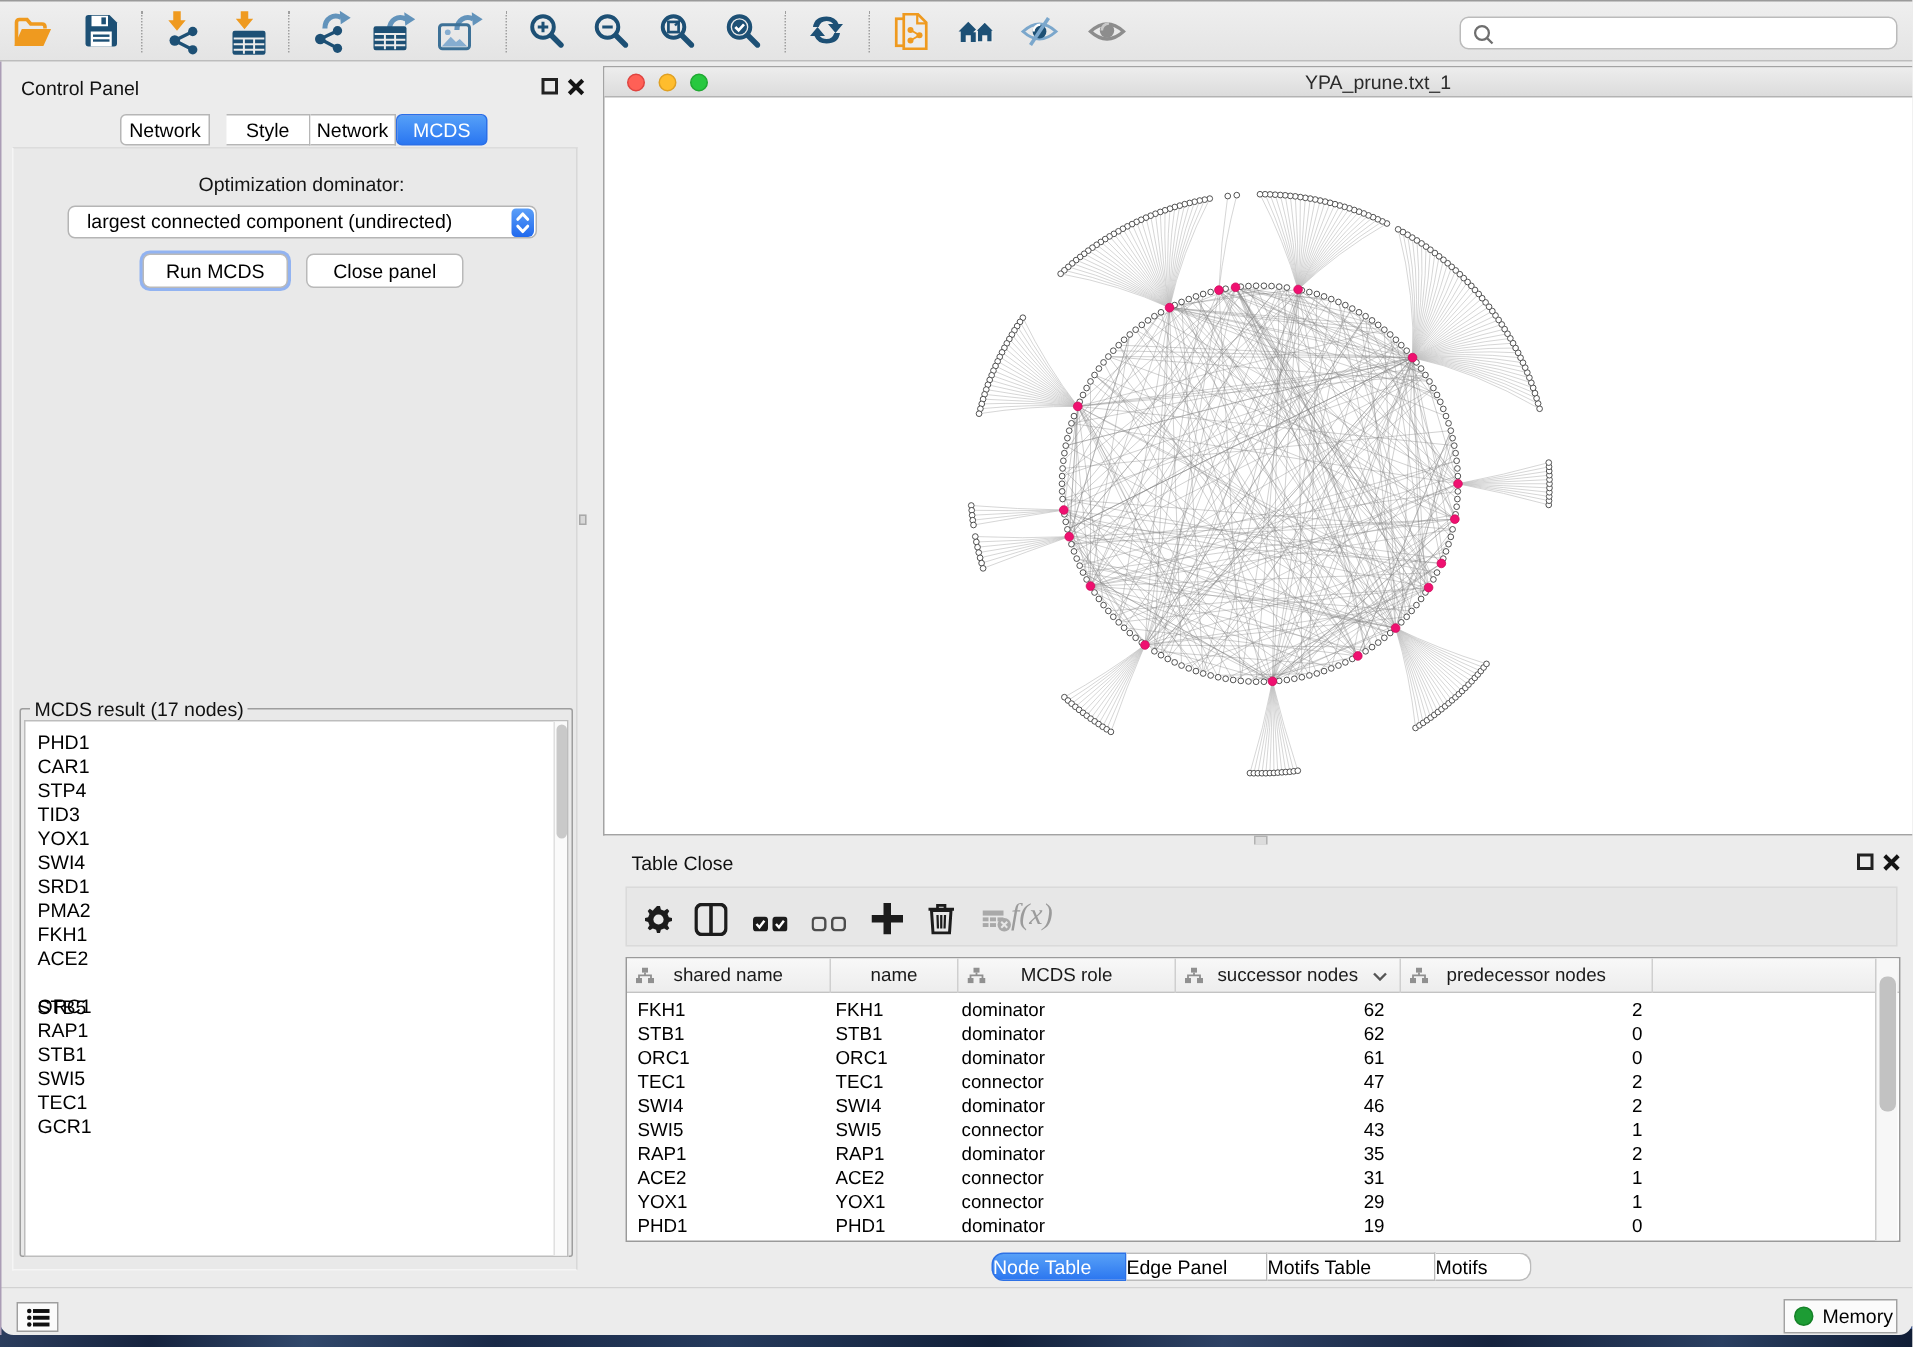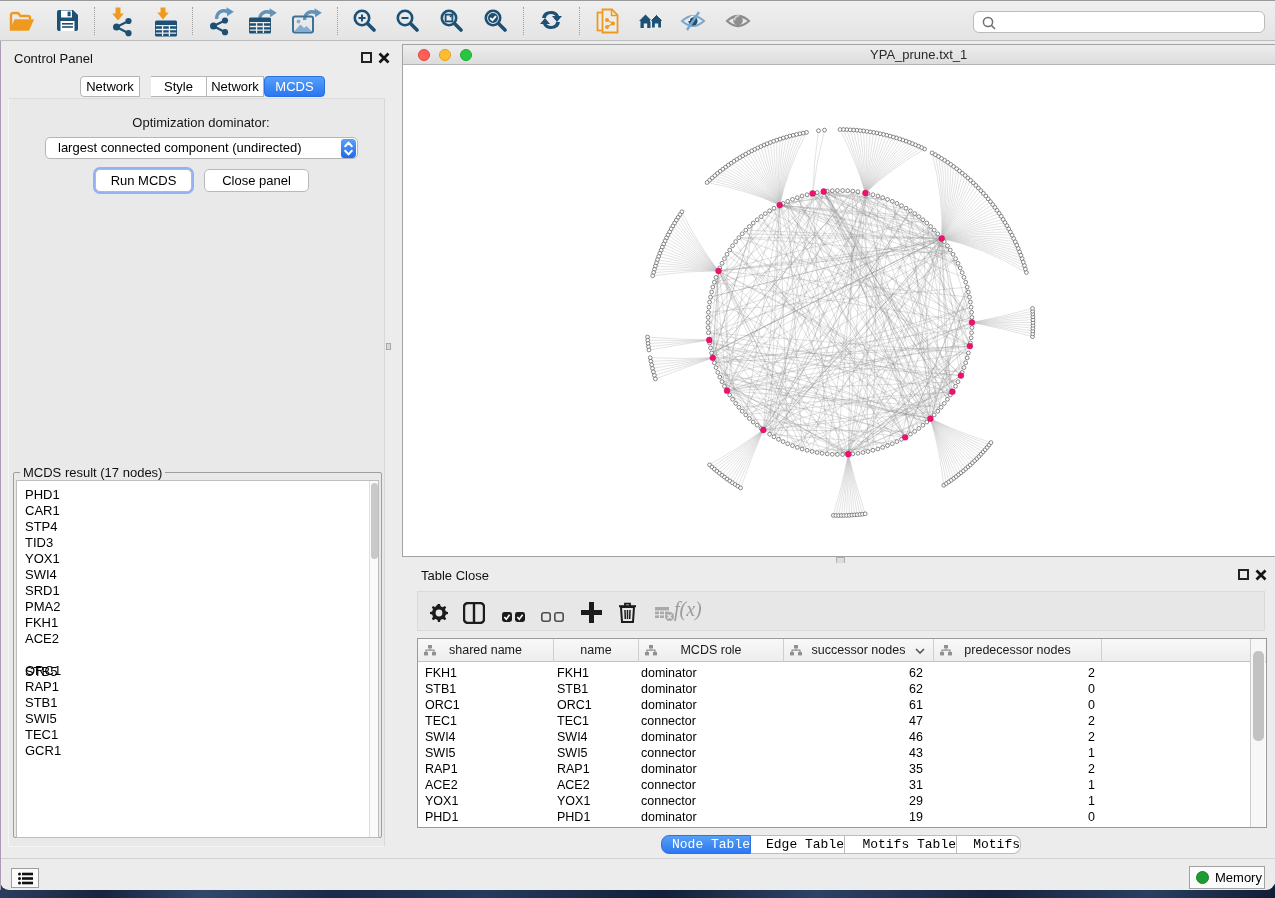--- a/index.html
+++ b/index.html
@@ -79,21 +79,21 @@
   .trow { position:absolute; left:0; width:840px; height:16px; font-size:12.5px;
      color:#000; line-height:16px; }
   .c1 { position:absolute; left:7px; } .c2 { position:absolute; left:139px; }
   .c3 { position:absolute; left:223px; } .c4 { position:absolute; width:100px; left:405px; text-align:right; }
   .c5 { position:absolute; width:100px; left:577px; text-align:right; }
   #tvscroll { position:absolute; right:1px; top:0px; width:15px; height:188px;
      background:#f7f7f7; border-left:1px solid #ccc; }
   #tvthumb { position:absolute; left:2px; top:12px; width:11px; height:90px;
      background:#c2c2c2; border-radius:5px; }
   .btab { position:absolute; top:272px; height:19px; background:#fff; border:1px solid #bcbcbc;
-     font-size:13px; color:#000; text-align:right; line-height:18px;font-family:Liberation Mono, monospace; }
+     font-size:13px; color:#000; text-align:left; line-height:18px; }
   .btab.sel { background:linear-gradient(#57a0f7,#2c77f0); color:#fff; border-color:#2d71e5; }
 
   
   #statusbar { position:absolute; left:0; top:858px; width:1275px; height:32px;
      background:#ececec; border-top:1px solid #d2d2d2; border-radius:0 0 9px 9px; }
   #listbtn { position:absolute; left:11px; top:9px; width:28px; height:20px; background:#fbfbfb;
      border:1px solid #9f9f9f; }
   #membtn { position:absolute; right:10px; top:7px; width:76px; height:23px; background:#fbfbfb;
      border:1px solid #a2a2a2; font-size:13px; color:#000;
      line-height:21px; text-align:left; padding-left:25px; }
@@ -836,21 +836,21 @@
         <span class="c2">PHD1</span>
         <span class="c3">dominator</span>
         <span class="c4">19</span>
         <span class="c5">0</span>
       </div>
     <div id="tvscroll">
         <div id="tvthumb"></div>
       </div>
   </div>
   <div class="btab sel" style="left:254px;width:90px;border-radius:8px 0 0 8px">Node Table</div>
-  <div class="btab" style="left:344px;width:94px;border-left:none">Edge Table</div>
+  <div class="btab" style="left:344px;width:94px;border-left:none">Edge Panel</div>
   <div class="btab" style="left:438px;width:112px;border-left:none">Motifs Table</div>
   <div class="btab" style="left:550px;width:64px;border-radius:0 8px 8px 0;border-left:none">Motifs</div>
 </div>
 
 <div id="statusbar">
   <div id="listbtn">
       <svg width="16" height="13" viewBox="0 0 16 13" style="position:absolute;left:6px;top:3px">
         <g fill="#111">
           <circle cx="1.5" cy="2" r="1.5"></circle>
           <rect x="4" y="0.7" width="11" height="2.6"></rect>

